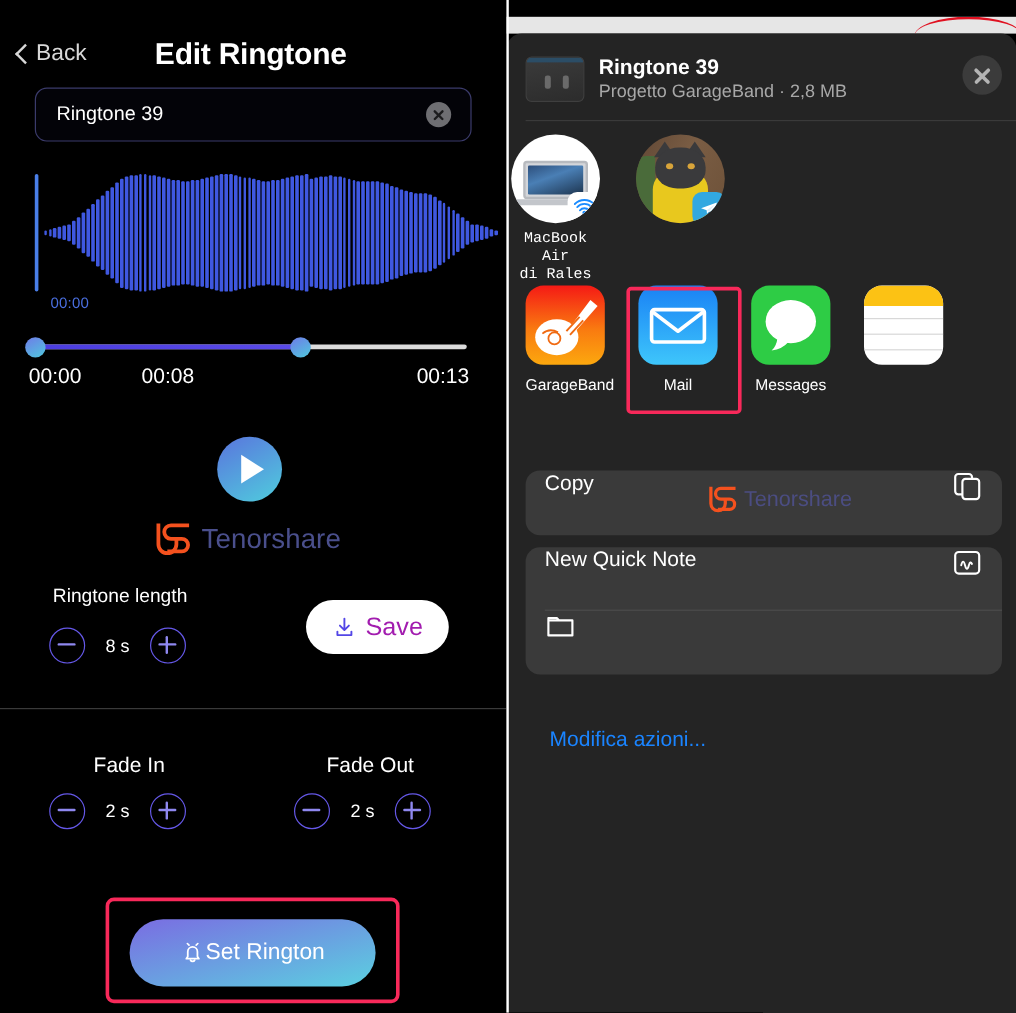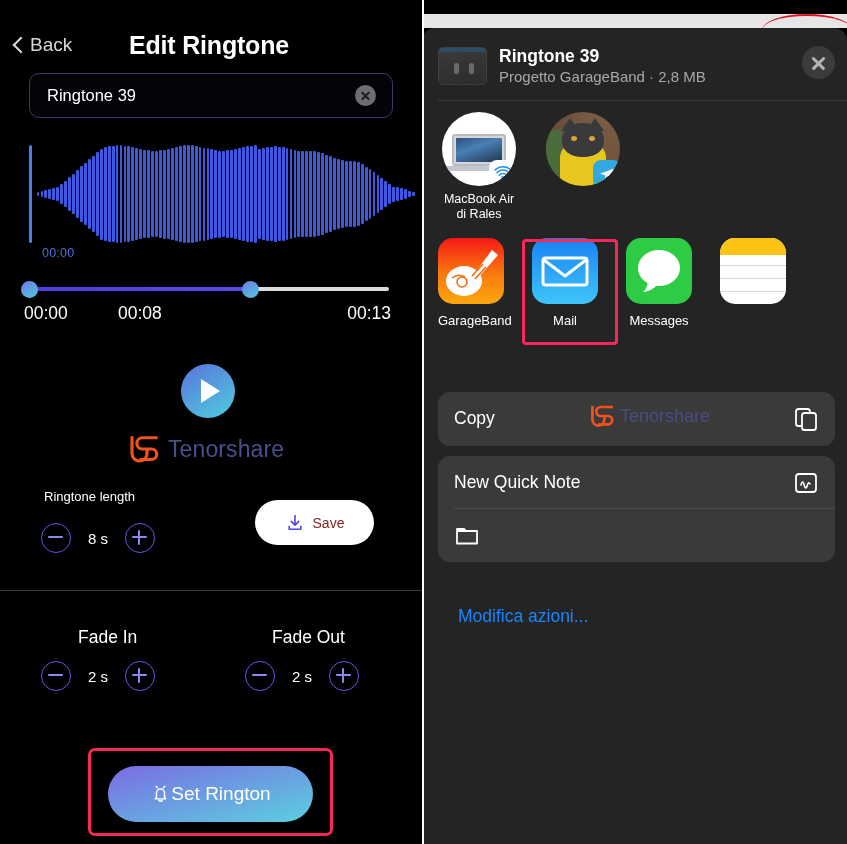--- a/index.html
+++ b/index.html
@@ -141,21 +141,21 @@
   .tenor-mark {
     position: absolute; left: 129px; top: 434px;
     display: flex; align-items: center; gap: 9px;
   }
   .tenor-logo { width: 30px; height: 30px; }
   .tenor-text { color: #4a4f8c; font-size: 23px; letter-spacing: 0.1px; }
 
   
   .len-label {
     position: absolute; left: 44px; top: 489px;
-    color: #fff; font-size: 13px;
+    color: #fff; font-size: 16px;
   }
   .stepper { position: absolute; display: flex; align-items: center; }
   .step-circ {
     width: 30px; height: 30px; border-radius: 50%;
     border: 1.7px solid #6558e8; position: relative; cursor: pointer;
   }
   .step-circ::before {
     content: ""; position: absolute; left: 6px; top: 12.3px;
     width: 14.5px; height: 1.8px; background: #8f88f0; border-radius: 1px;
   }
@@ -167,21 +167,21 @@
     color: #fff; font-size: 15px; min-width: 54px; text-align: center;
   }
   .len-stepper { left: 41px; top: 523px; }
 
   .save-btn {
     position: absolute; left: 255px; top: 500px;
     width: 119px; height: 45px; border-radius: 23px;
     background: #ffffff; display: flex; align-items: center;
     justify-content: center; gap: 8px; cursor: pointer;
   }
-  .save-label { color: #7f1d1d; font-size: 14px; }
+  .save-label { color: #a21caf; font-size: 21px; }
   .dl-icon { width: 20px; height: 20px; }
 
   .hr-div {
     position: absolute; left: 0; top: 590px; width: 422px; height: 1px;
     background: #3a3a3a;
   }
 
   
   .fade-label { position: absolute; color: #fff; font-size: 17.5px; }
   .fade-in-label { left: 78px; top: 627px; }
@@ -264,21 +264,21 @@
   .close-btn::after { transform: rotate(-45deg); }
 
   .sheet-sep {
     position: absolute; left: 16px; right: 0; height: 1px;
     background: #3a3a3a;
   }
 
   
   .contacts-row {
     position: absolute; left: 0; top: 84px; right: 0; height: 116px;
-    display: flex; padding-left: 16px; gap: 22px;
+    display: flex; gap: 22px; font-family: Liberation Mono, monospace;
   }
   .contact { width: 82px; position: relative; }
   .contact-av {
     width: 74px; height: 74px; border-radius: 50%;
     position: relative; overflow: visible; margin: 0 auto;
   }
   .av-white { background: #ffffff; overflow: hidden; }
   .av-cat {
     background: linear-gradient(120deg, #5f4634 0%, #7a5d44 45%, #6d5138 100%);
     overflow: hidden;
@@ -362,21 +362,21 @@
   }
 
   
   .act-group {
     position: absolute; left: 16px; right: 12px;
     background: #3a3a3a; border-radius: 12px; overflow: hidden;
   }
   .grp-copy { top: 364px; height: 54px; }
   .grp-two  { top: 428px; height: 106px; }
   .act-row {
-    position: relative; height: 53px; display: flex; align-items: center;
+    position: relative; height: 53px; display: flex; 
     padding: 0 16px; cursor: pointer;
   }
   .act-label { color: #fff; font-size: 17.5px; flex: 1; }
   .act-icon { width: 26px; height: 26px; }
   .act-inner-sep {
     position: absolute; left: 16px; right: 0; bottom: 0; height: 1px;
     background: #4c4c4c;
   }
   .copy-watermark {
     position: absolute; left: 152px; top: 12px;

